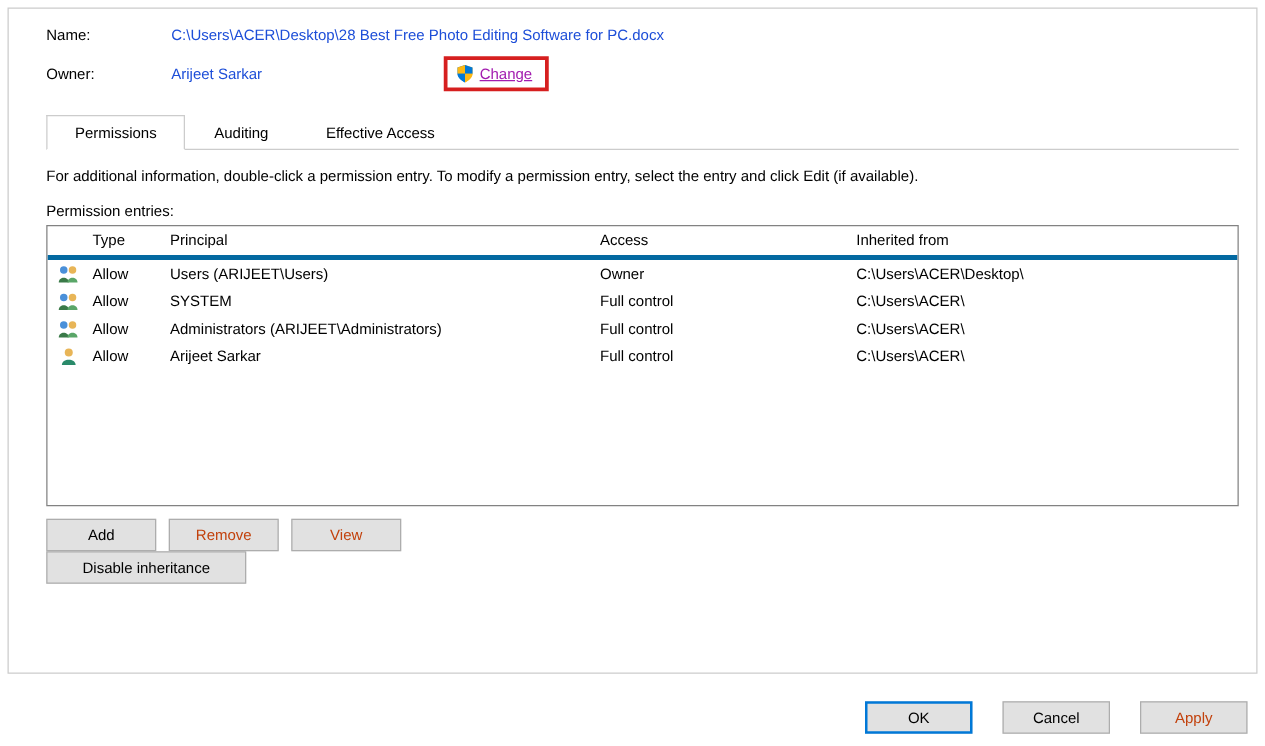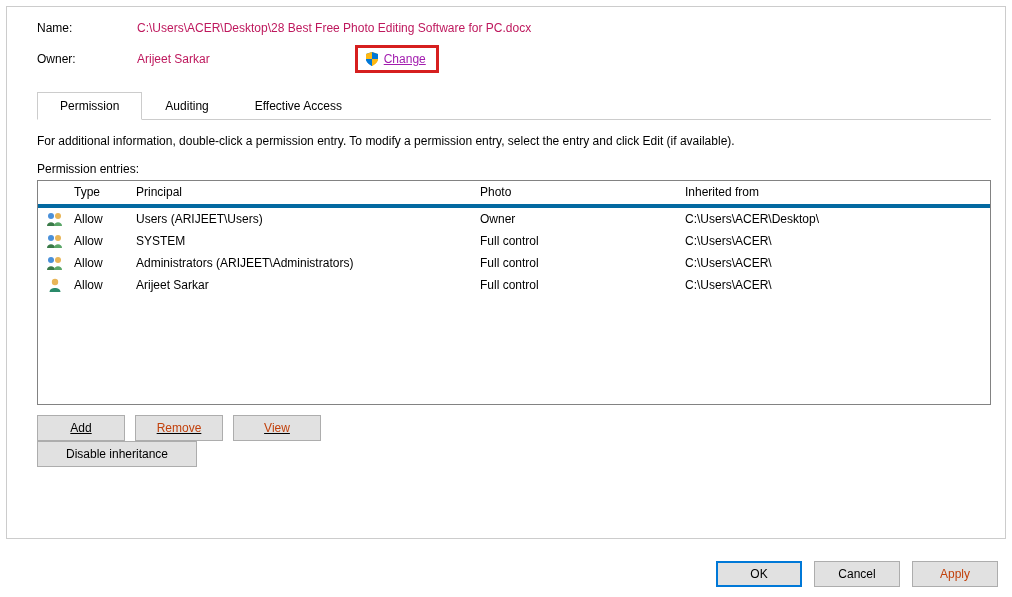--- a/index.html
+++ b/index.html
@@ -22,21 +22,21 @@
     .info-row {
       display: flex;
       align-items: center;
       margin-bottom: 10px;
     }
     .info-label {
       width: 100px;
       color: #000;
     }
     .info-value {
-      color: #be185d;
+      color: #1d4ed8;
     }
     .owner-row {
       display: flex;
       align-items: center;
       margin-bottom: 18px;
     }
     .change-wrap {
       display: inline-flex;
       align-items: center;
       margin-left: 145px;
@@ -111,21 +111,20 @@
       padding-left: 4px;
     }
     .group-icon, .user-icon {
       width: 18px;
       height: 16px;
     }
     .action-buttons {
       margin-top: 10px;
       display: flex;
       gap: 10px;
-      text-decoration: underline;
     }
     .btn {
       min-width: 88px;
       height: 26px;
       border: 1px solid #adadad;
       background: #e1e1e1;
       font-family: inherit;
       font-size: 12px;
       cursor: pointer;
     }
@@ -138,21 +137,21 @@
     }
     .disable-inherit .btn {
       min-width: 160px;
       padding: 0 12px;
     }
     .bottom-buttons {
       position: absolute;
       right: 14px;
       bottom: 10px;
       display: flex;
-      gap: 12px;
+      gap: 24px;
       justify-content: center;
     }
     .bottom-buttons .btn {
       min-width: 86px;
     }
     .btn.primary {
       border: 2px solid #0078d7;
       background: #e1e1e1;
     }
   </style>
@@ -176,35 +175,35 @@
         <path d="M8 1 L14 3 L14 8 L8 8 Z" fill="#0078d7"></path>
         <path d="M8 8 L14 8 C14 12 8 15 8 15 Z" fill="#fdb813"></path>
         <path d="M8 1 L2 3 L2 8 L8 8 Z" fill="#fdb813"></path>
         <path d="M8 8 L2 8 C2 12 8 15 8 15 Z" fill="#0078d7"></path>
       </svg>
       <a class="change-link">Change</a>
     </span>
   </div>
 
   <div class="tabs">
-    <div class="tab active">Permission</div>
+    <div class="tab active">Permissions</div>
     <div class="tab">Auditing</div>
     <div class="tab">Effective Access</div>
   </div>
 
   <div class="info-text">For additional information, double-click a permission entry. To modify a permission entry, select the entry and click Edit (if available).</div>
 
   <div class="entries-label">Permission entries:</div>
 
   <div class="entries-table">
     <div class="entries-header">
       <div class="col-icon"></div>
       <div class="col-type">Type</div>
       <div class="col-principal">Principal</div>
-      <div class="col-access">Photo</div>
+      <div class="col-access">Access</div>
       <div class="col-inherited">Inherited from</div>
     </div>
     <div id="entries-body">
         <div class="entry-row">
           <div class="col-icon">
             <svg class="group-icon" viewBox="0 0 18 16">
               <circle cx="5" cy="5" r="3" fill="#4a90d9"></circle>
               <path d="M1 15 C1 10 9 10 9 15 Z" fill="#3a7a48"></path>
               <circle cx="12" cy="5" r="3" fill="#e8b557"></circle>
               <path d="M8 15 C8 10 16 10 16 15 Z" fill="#5aa668"></path>

